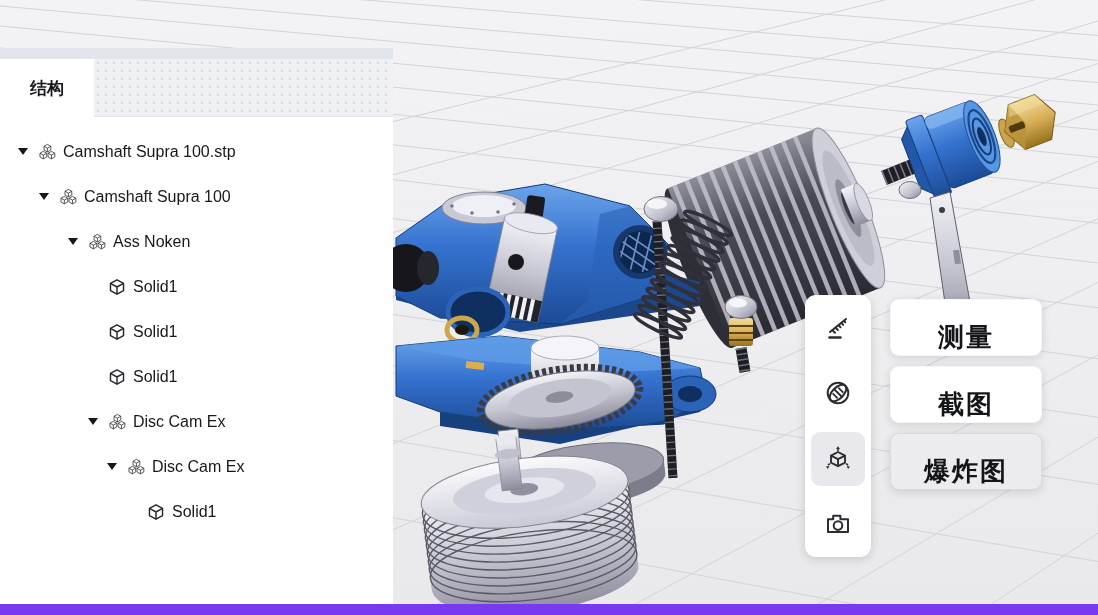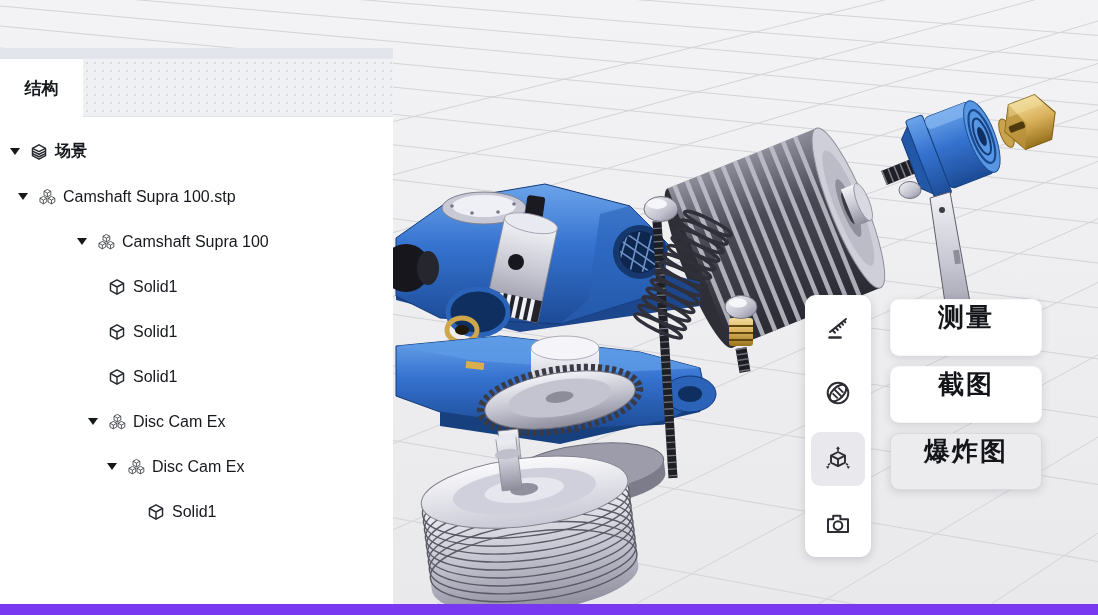--- a/index.html
+++ b/index.html
@@ -9,21 +9,21 @@
 
   
   #viewport { position:absolute; inset:0; display:block;
     background:linear-gradient(#f3f3f5, #e9e9eb); }
 
   
   #sidebar { position:absolute; left:0; top:48px; width:393px; height:567px;
     background:#ffffff; z-index:20; }
   .topstrip { height:11px; background:#e3e5ec; }
   .tabrow { display:flex; height:58px; }
-  .tab { width:83px; background:#ffffff; display:flex; align-items:center;
+  .tab { width:94px; background:#ffffff; display:flex; align-items:center;
     justify-content:center; font-size:17px; color:#16181d; font-weight:600;
     cursor:pointer; }
   .tabrest { flex:1; border-bottom:1px solid #e2e3e8;
     background-color:#eef0f4;
     background-image:radial-gradient(#d7dae1 1px, transparent 1.2px);
     background-size:8px 8px; }
   .tree { padding-top:12px; }
   .trow { height:45px; display:flex; align-items:center; font-size:16px;
     color:#16181d; cursor:pointer; white-space:nowrap; }
   .trow .caret { width:12px; margin-right:8px; display:inline-block; }
@@ -41,21 +41,21 @@
     display:flex; flex-direction:column; }
   .icell { flex:1; display:flex; align-items:center; justify-content:center;
     position:relative; cursor:pointer; }
   .icell .sel { position:absolute; width:54px; height:54px; border-radius:9px;
     background:transparent; }
   .icell.active .sel { background:#e9e9ed; }
   .icell svg { position:relative; }
   .labelcol { position:absolute; left:890px; top:299px; width:152px; }
   .lbtn { width:152px; height:57px; margin-bottom:10px; background:#ffffff;
     border:1px solid rgba(0,0,0,0.03); border-radius:9px;
-    box-shadow:0 2px 8px rgba(40,40,60,.15); display:flex; align-items:flex-start;
+    box-shadow:0 2px 8px rgba(40,40,60,.15); display:flex; align-items:flex-end;
     justify-content:center; font-size:26px; font-weight:700; letter-spacing:2px;
     color:#141519; cursor:pointer; }
   .lbtn.active { background:#ececee; border:1px solid #d9d9de; }
 
   
   #bottombar { position:absolute; left:0; bottom:0; width:1098px; height:11px;
     background:#7839f0; z-index:50; }
 </style>
 </head>
 <body>
@@ -343,40 +343,40 @@
   <aside id="sidebar">
     <div class="topstrip"></div>
     <div class="tabrow">
       <div class="tab">
         <span>结构</span>
       </div>
       <div class="tabrest"></div>
     </div>
 
     <div class="tree">
-      <div class="trow" style="padding-left:10px">
-        <span class="caret"></span>
-        <svg class="ticon" viewBox="0 0 16 16">
-            <use href="#ic-scene-raw"></use>
-          </svg>
-        <span class="tlabel bold">场景</span>
-      </div>
       <div class="trow" style="padding-left:18px">
         <span class="caret"></span>
         <svg class="ticon" viewBox="0 0 16 16">
             <use href="#ic-asm-raw"></use>
           </svg>
         <span class="tlabel">Camshaft Supra 100.stp</span>
       </div>
-      <div class="trow" style="padding-left:77px">
+      <div class="trow" style="padding-left:39px">
         <span class="caret"></span>
         <svg class="ticon" viewBox="0 0 16 16">
             <use href="#ic-asm-raw"></use>
           </svg>
         <span class="tlabel">Camshaft Supra 100</span>
+      </div>
+      <div class="trow" style="padding-left:68px">
+        <span class="caret"></span>
+        <svg class="ticon" viewBox="0 0 16 16">
+            <use href="#ic-asm-raw"></use>
+          </svg>
+        <span class="tlabel">Ass Noken</span>
       </div>
       <div class="trow" style="padding-left:88px">
         <span class="caret empty"></span>
         <svg class="ticon" viewBox="0 0 16 16">
             <use href="#ic-cube-raw"></use>
           </svg>
         <span class="tlabel">Solid1</span>
       </div>
       <div class="trow" style="padding-left:88px">
         <span class="caret empty"></span>

